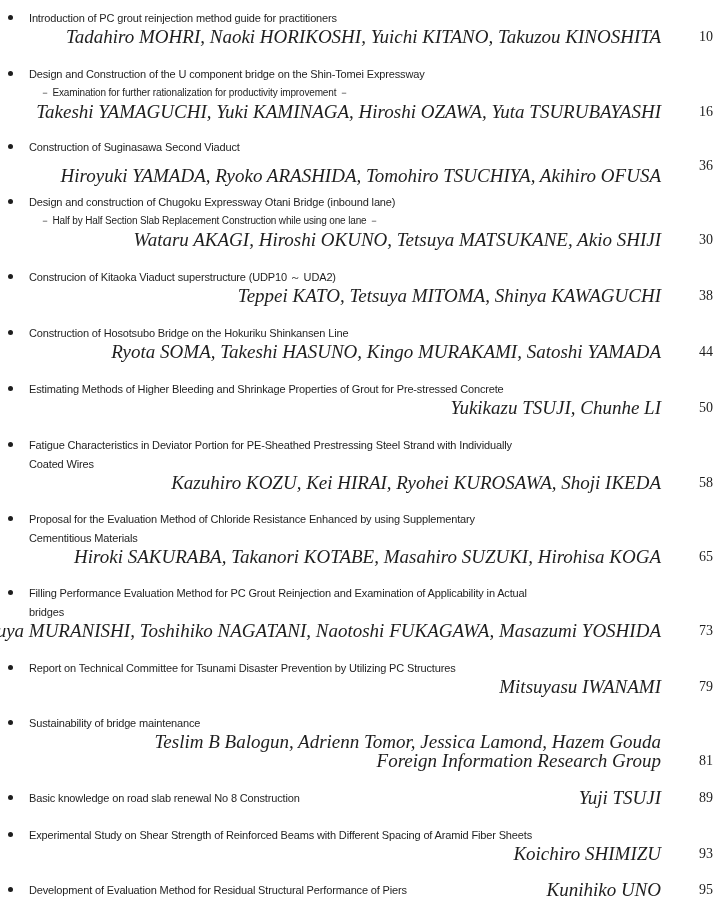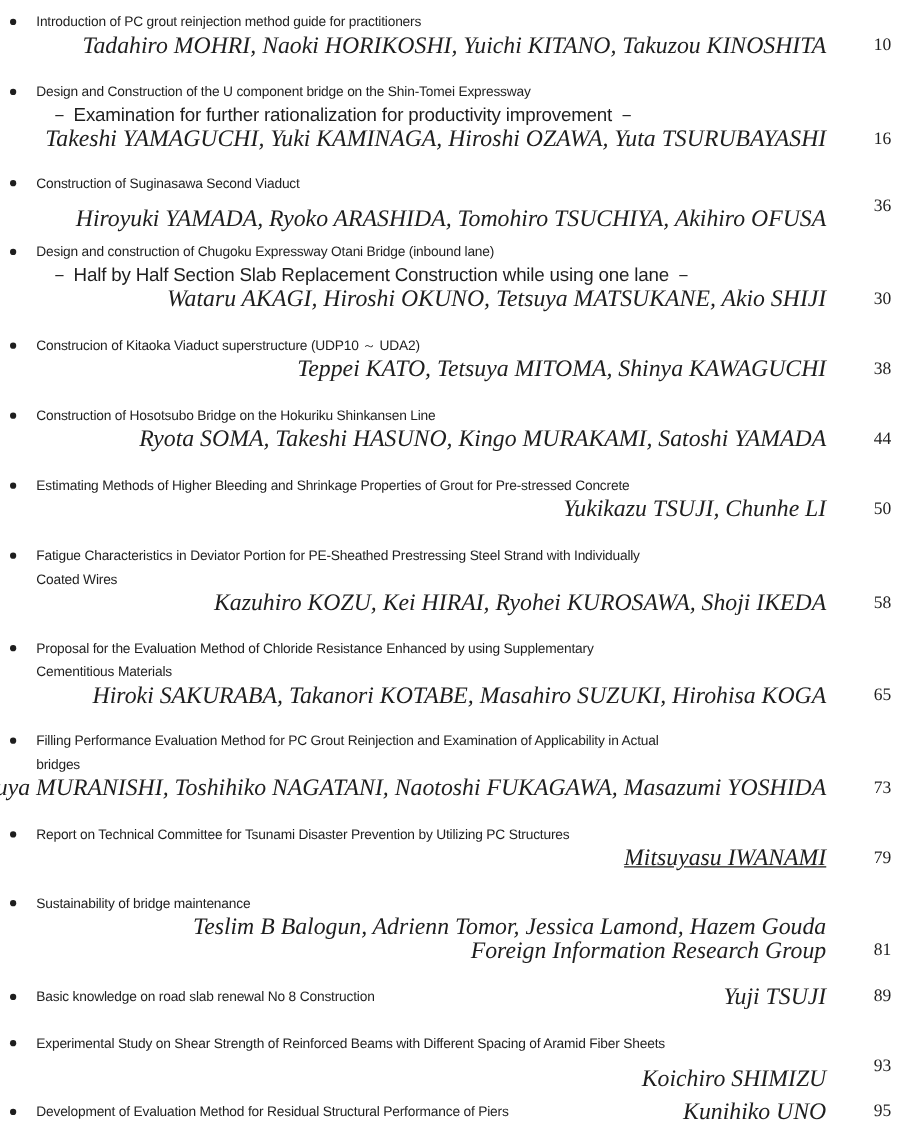--- a/index.html
+++ b/index.html
@@ -13,21 +13,21 @@
     position: absolute; left: 8px; top: 6px;
     width: 5px; height: 5px; border-radius: 50%; background: #1e1e1e;
   }
   .title {
     position: absolute; left: 29px; width: 684px;
     font-family: "Liberation Sans", sans-serif; font-size: 11px;
     line-height: 18px; letter-spacing: -0.15px; white-space: nowrap;
   }
   .subtitle {
     position: absolute; left: 40px;
-    font-family: "Liberation Sans", sans-serif; font-size: 15px;
+    font-family: "Liberation Sans", sans-serif; font-size: 10px;
     line-height: 18px; letter-spacing: -0.15px; white-space: nowrap;
   }
   .authors {
     position: absolute; right: 62px; text-align: right;
     font-family: "Liberation Serif", serif; font-style: italic; font-size: 19px;
     line-height: 18px; white-space: nowrap;
   }
   .page {
     position: absolute; right: 10px; width: 40px; text-align: right;
     font-family: "Liberation Serif", serif; font-size: 14px; line-height: 18px;
@@ -109,21 +109,21 @@
     <span class="bullet"></span>
     <div class="title" style="top:0;">Filling Performance Evaluation Method for PC Grout Reinjection and Examination of Applicability in Actual</div>
     <div class="title" style="top:19px;">bridges</div>
     <div class="authors" style="top:38px;">Nobuya MURANISHI, Toshihiko NAGATANI, Naotoshi FUKAGAWA, Masazumi YOSHIDA</div>
     <div class="page" style="top:38px;">73</div>
   </div>
 
   <div class="entry" style="top:659px;">
     <span class="bullet"></span>
     <div class="title" style="top:0;">Report on Technical Committee for Tsunami Disaster Prevention by Utilizing PC Structures</div>
-    <div class="authors" style="top:19px;text-decoration:underline;">Mitsuyasu IWANAMI</div>
+    <div class="authors" style="top:19px;">Mitsuyasu IWANAMI</div>
     <div class="page" style="top:19px;">79</div>
   </div>
 
   <div class="entry" style="top:714px;">
     <span class="bullet"></span>
     <div class="title" style="top:0;">Sustainability of bridge maintenance</div>
     <div class="authors" style="top:19px;">Teslim B  Balogun, Adrienn Tomor, Jessica Lamond, Hazem Gouda</div>
     <div class="authors" style="top:38px;">Foreign Information Research Group</div>
     <div class="page" style="top:38px;">81</div>
   </div>
@@ -131,21 +131,21 @@
   <div class="entry" style="top:789px;">
     <span class="bullet"></span>
     <div class="title" style="top:0;">Basic knowledge on road slab renewal No 8 Construction</div>
     <div class="authors" style="top:0;">Yuji TSUJI</div>
     <div class="page" style="top:0;">89</div>
   </div>
 
   <div class="entry" style="top:826px;">
     <span class="bullet"></span>
     <div class="title" style="top:0;">Experimental Study on Shear Strength of Reinforced Beams with Different Spacing of Aramid Fiber Sheets</div>
-    <div class="authors" style="top:29px;">Koichiro SHIMIZU</div>
+    <div class="authors" style="top:19px;">Koichiro SHIMIZU</div>
     <div class="page" style="top:19px;">93</div>
   </div>
 
   <div class="entry" style="top:881px;">
     <span class="bullet"></span>
     <div class="title" style="top:0;">Development of Evaluation Method for Residual Structural Performance of Piers</div>
     <div class="authors" style="top:0;">Kunihiko UNO</div>
     <div class="page" style="top:0;">95</div>
   </div>
 

